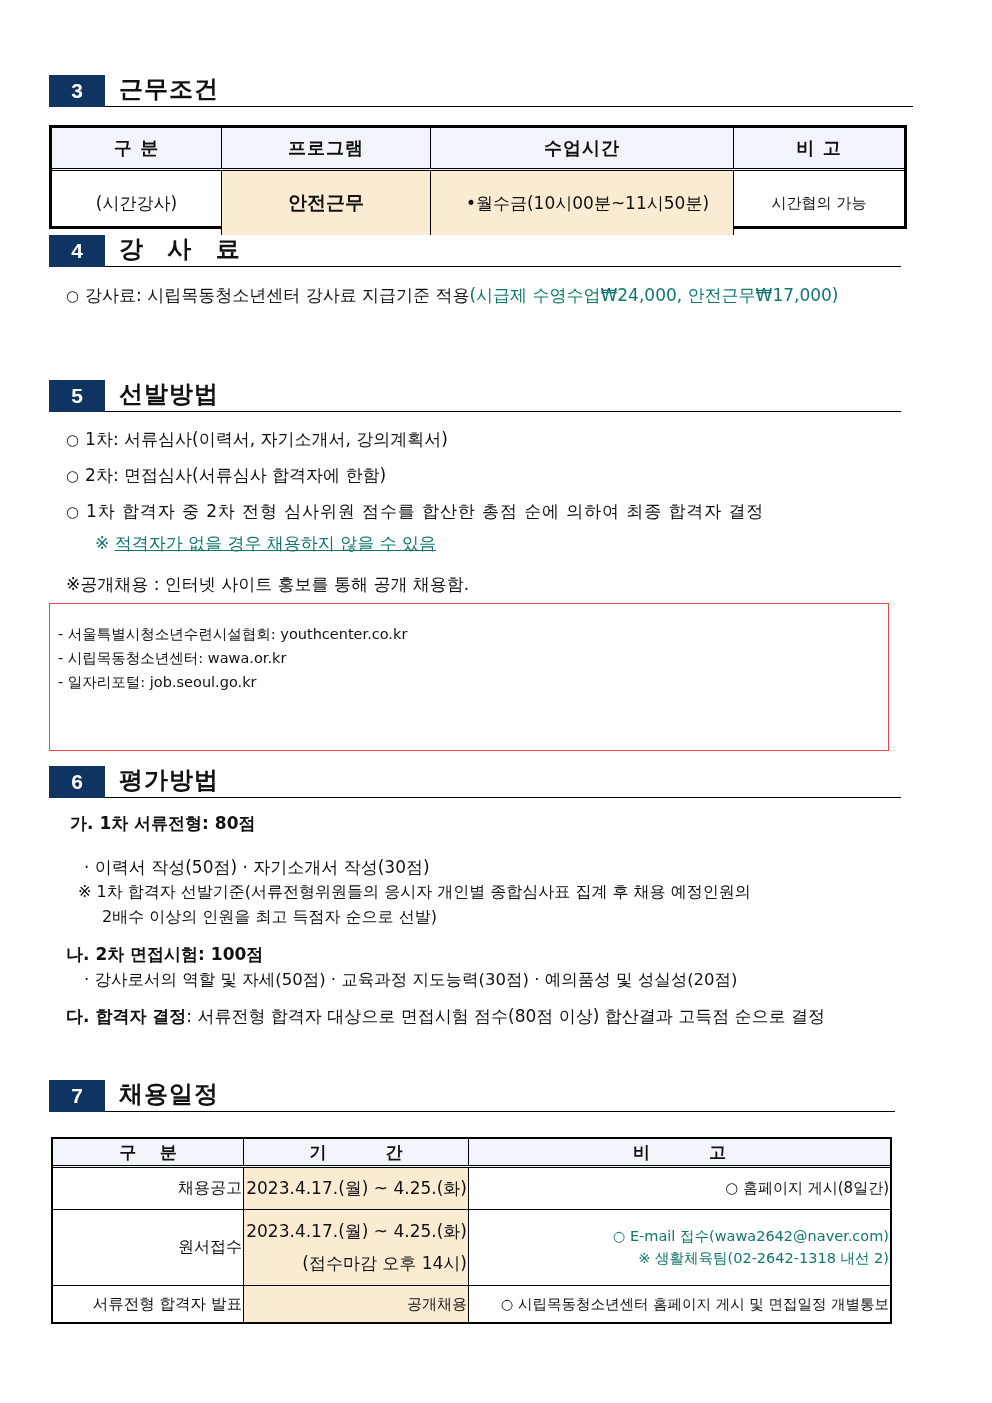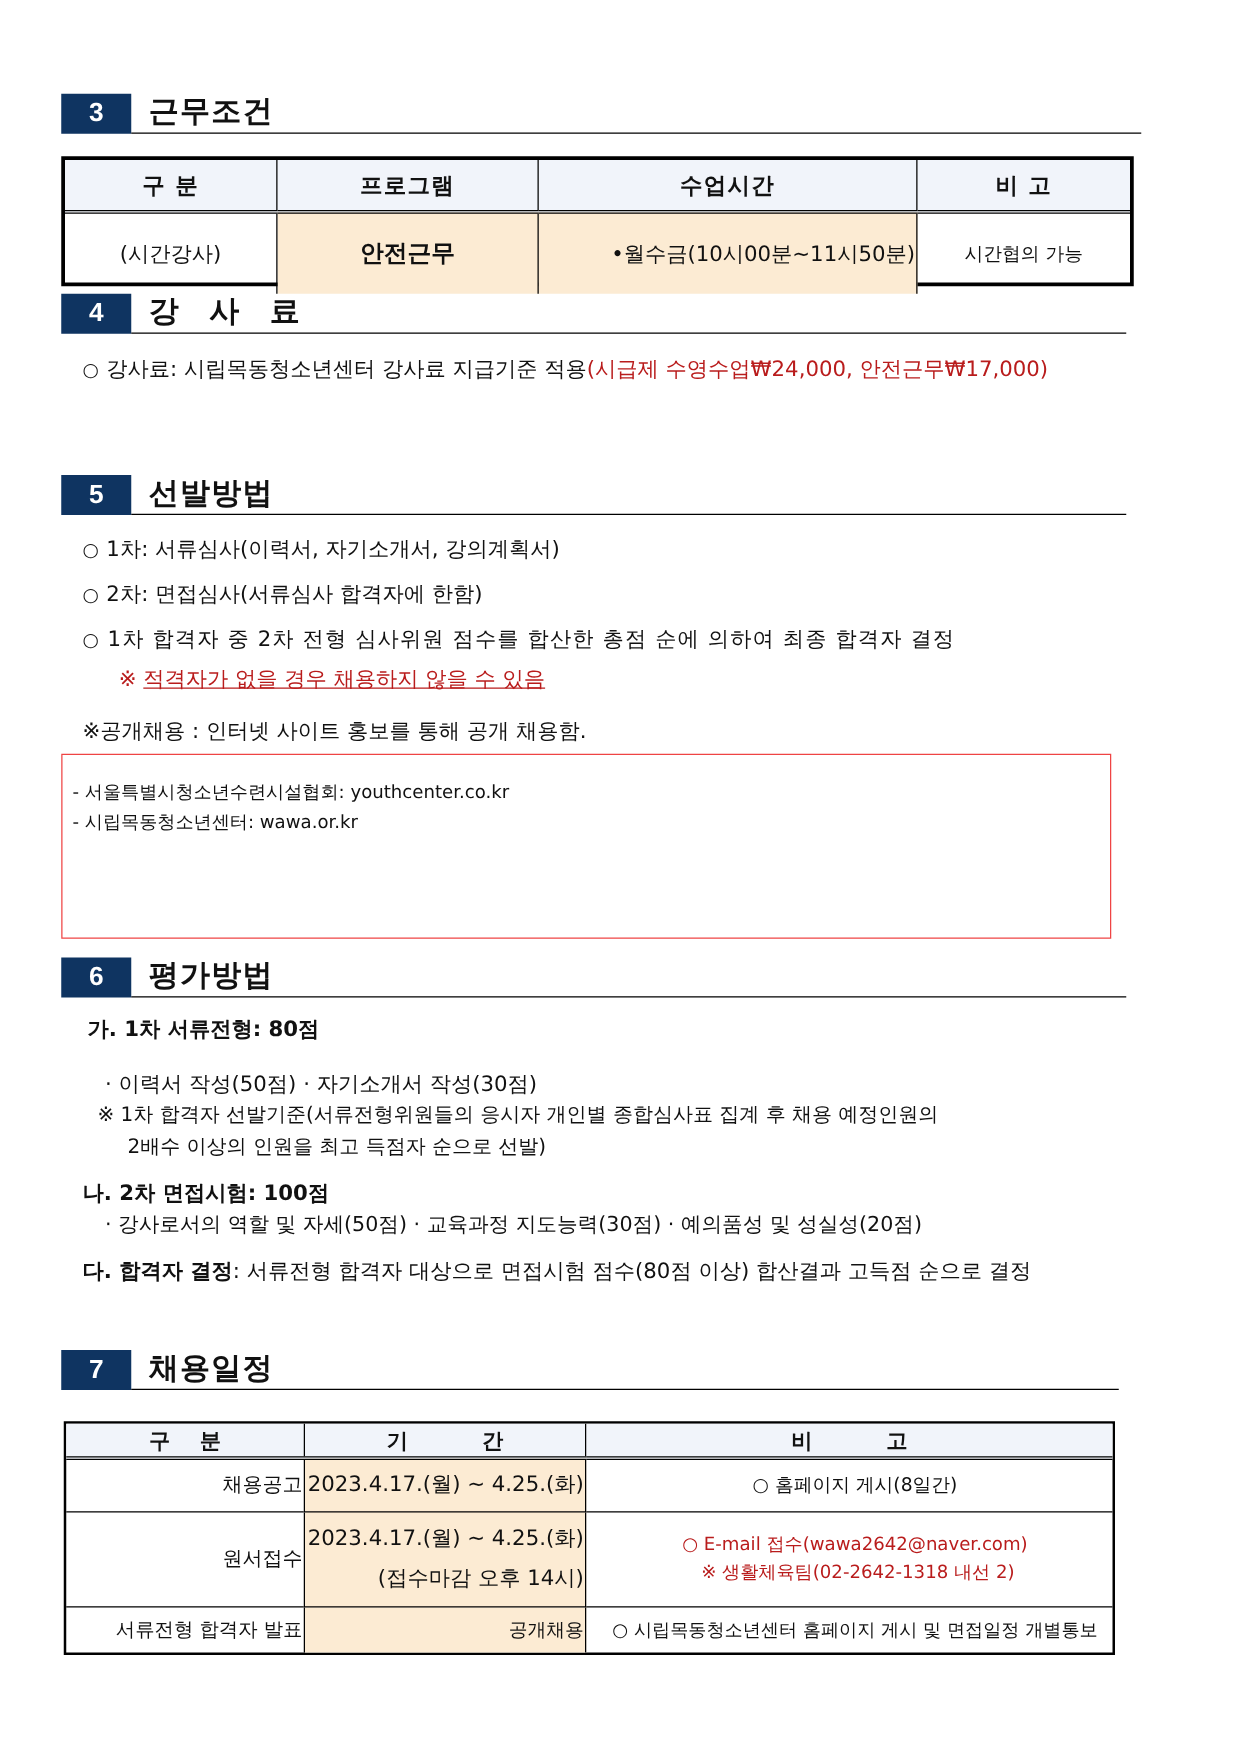--- a/index.html
+++ b/index.html
@@ -30,25 +30,25 @@
   }
   .t3 table { width: 100%; height: 100%; border-collapse: collapse; }
   .t3 th {
     background: #f1f4fa; height: 38px; font-size: 18px; font-weight: bold;
     border-left: 1px solid #000; border-bottom: 3px double #000;
     letter-spacing: 1px;
   }
   .t3 td { height: 62px; font-size: 17px; border-left: 1px solid #000; text-align: center; }
   .t3 th:first-child, .t3 td:first-child { border-left: none; }
   .hl { background: #fcebd3; }
-  .t3 td.left { text-align: right; padding-left: 12px; margin-left: 38px; }
+  .t3 td.left { text-align: center; padding-left: 12px; margin-left: 38px; }
   .t3 td.small { font-size: 15px; }
   .t3 td.bold { font-weight: bold; font-size: 19px; }
   .line { position: absolute; font-size: 17px; white-space: nowrap; }
-  .blue { color: #b91c1c; }
+  .blue { color: #0f766e; }
   .ul { text-decoration: underline; }
   .circ { display: inline-block; margin-right: 6px; font-size: 15px; }
   
   .linkbox {
     position: absolute; left: 49px; top: 603px; width: 840px; height: 148px;
     border: 1px solid #ef4444; box-sizing: border-box; padding: 18px 16px 0 8px;
     font-size: 14.5px; line-height: 24px;
   }
   .linkbox div { white-space: nowrap; }
   
@@ -59,21 +59,21 @@
   .t7 table { width: 100%; height: 100%; border-collapse: collapse; }
   .t7 th {
     background: #f1f4fa; height: 24px; font-size: 17px; font-weight: bold;
     border-left: 1px solid #000; border-bottom: 3px double #000;
   }
   .t7 td {
     font-size: 16px; border-left: 1px solid #000; border-top: 1px solid #000;
     text-align: right;
   }
   .t7 th:first-child, .t7 td:first-child { border-left: none; }
-  .t7 td.note { text-align: center; padding-left: 10px; font-size: 15px; }
+  .t7 td.note { text-align: right; padding-left: 10px; font-size: 15px; }
   .t7 td.date { font-size: 17px; line-height: 32px; }
 </style>
 </head>
 <body>
 
 <div class="sec" style="top:75px;width:864px;">
   <div class="badge">3</div>
   <div class="title">근무조건</div>
   <div class="rule" style="width:808px;"></div>
 </div>
@@ -122,20 +122,21 @@
 </div>
 <div class="line blue" style="left:95px;top:532px;">
   <span>※</span>
   <span class="ul">적격자가 없을 경우 채용하지 않을 수 있음</span>
 </div>
 <div class="line" style="left:66px;top:573px;">※공개채용 : 인터넷 사이트 홍보를 통해 공개 채용함.</div>
 
 <div class="linkbox">
   <div>-  서울특별시청소년수련시설협회: youthcenter.co.kr</div>
   <div>- 시립목동청소년센터: wawa.or.kr</div>
+  <div>- 일자리포털: job.seoul.go.kr</div>
 </div>
 
 <div class="sec" style="top:766px;width:852px;">
   <div class="badge">6</div>
   <div class="title">평가방법</div>
   <div class="rule" style="width:796px;"></div>
 </div>
 <div class="line" style="left:70px;top:812px;font-weight:bold;">가. 1차 서류전형: 80점</div>
 <div class="line" style="left:84px;top:856px;">· 이력서 작성(50점) · 자기소개서 작성(30점)</div>
 <div class="line" style="left:78px;top:882px;font-size:16px;">※ 1차 합격자 선발기준(서류전형위원들의 응시자 개인별 종합심사표 집계 후 채용 예정인원의</div>

